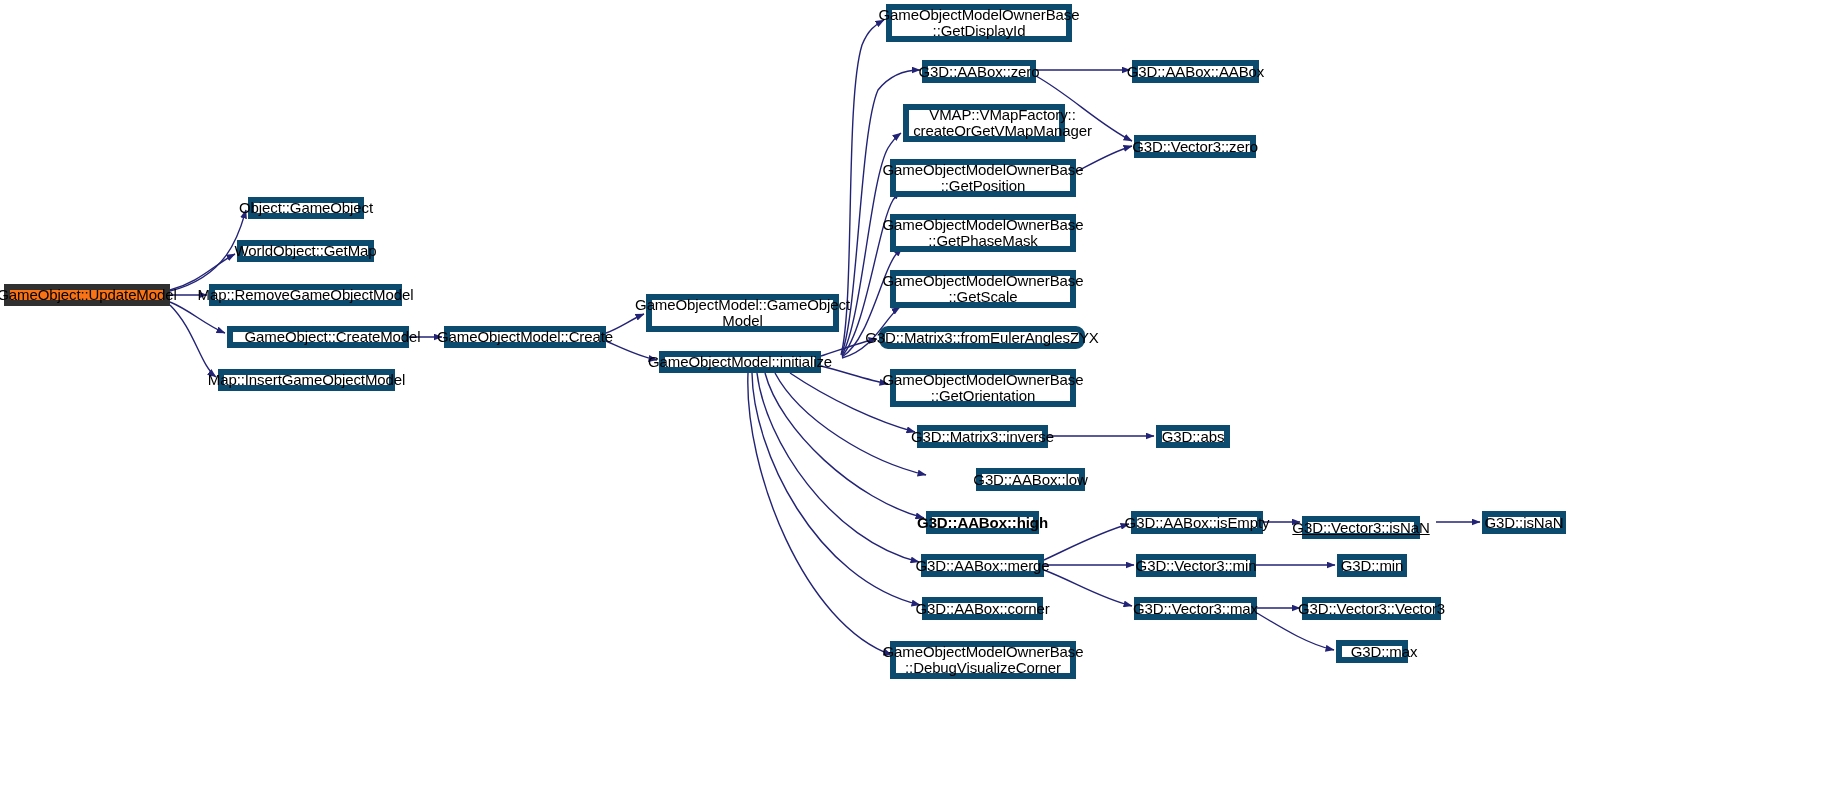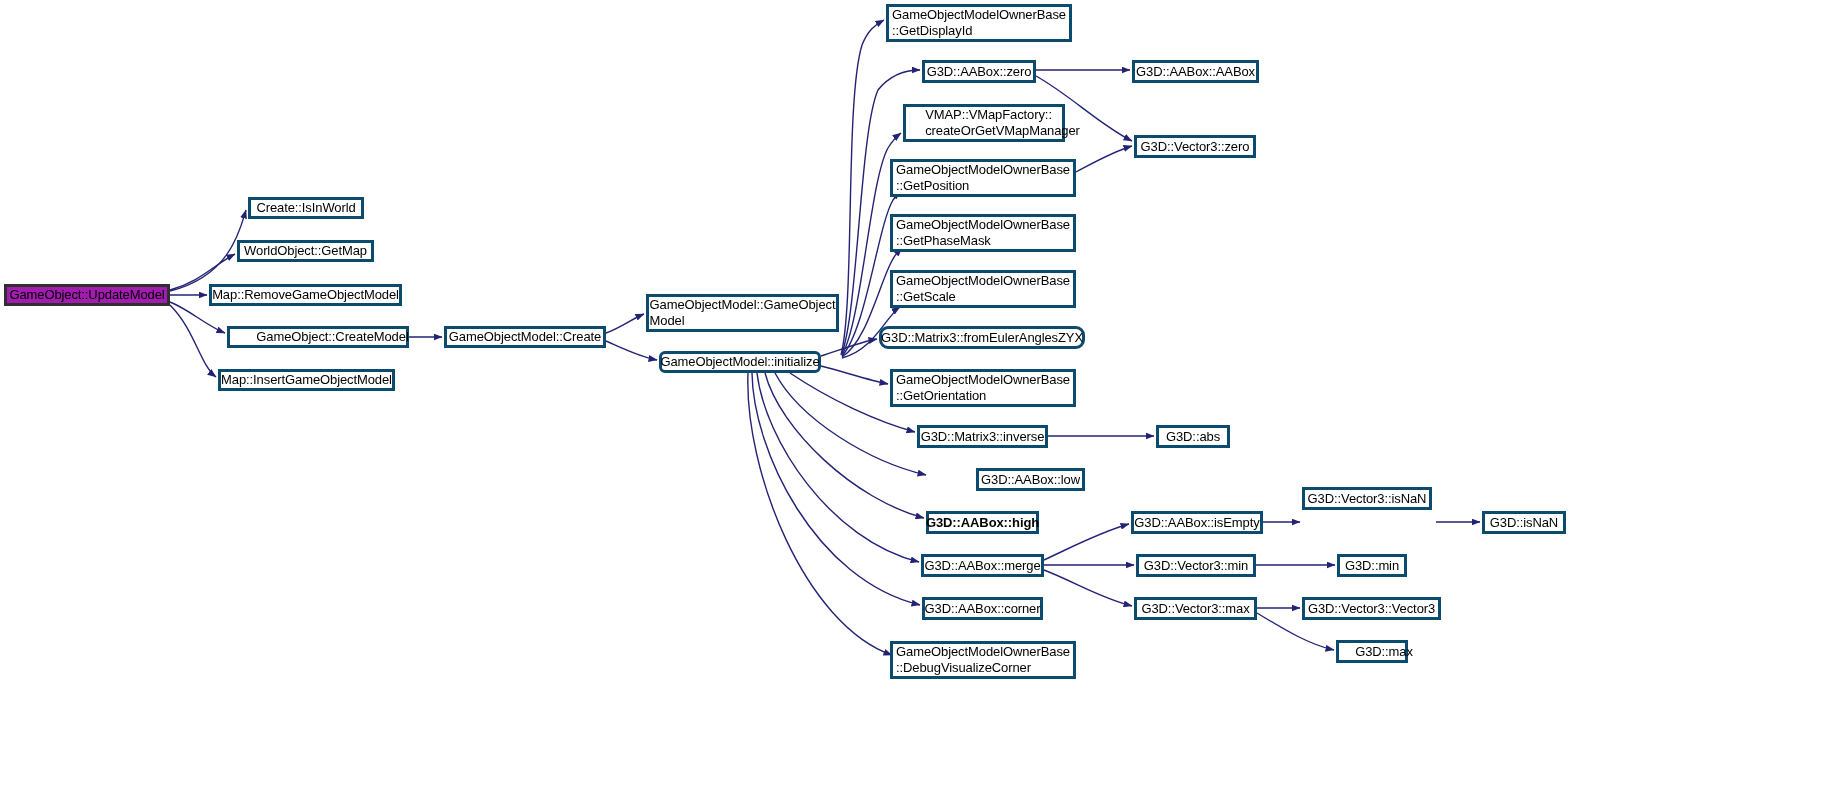--- a/index.html
+++ b/index.html
@@ -19,35 +19,35 @@
     position: absolute;
     left: 0;
     top: 0;
     width: 1848px;
     height: 803px;
     pointer-events: none;
   }
   .node {
     position: absolute;
     box-sizing: border-box;
-    border: 3px solid #0c4a6e;
+    border: 6px solid #0c4a6e;
     background: #ffffff;
     color: #000000;
-    font-size: 13px;
+    font-size: 15px;
     line-height: 16px;
-    text-align: left;
+    text-align: center;
     display: flex;
     align-items: center;
     justify-content: center;
     white-space: pre-line;
     letter-spacing: -0.1px;
     z-index: 5;
   }
   .node.root {
-    background: #a21caf;
+    background: #f97316;
     border-color: #303030;
   }
 </style>
 </head>
 <body>
 
 <div id="canvas">
   <svg id="edge-layer" viewBox="0 0 1848 803" xmlns="http://www.w3.org/2000/svg">
     <defs>
       <marker id="arrow" markerWidth="9" markerHeight="7" refX="8.5" refY="3.5" orient="auto" markerUnits="userSpaceOnUse">
@@ -86,29 +86,29 @@
         <path d="M 1044,570 C 1075,582 1100,598 1132,606" fill="none" stroke="#232376" stroke-width="1.4" marker-end="url(#arrow)"></path>
         <path d="M 1263,522 L 1300,522" fill="none" stroke="#232376" stroke-width="1.4" marker-end="url(#arrow)"></path>
         <path d="M 1256,565 L 1335,565" fill="none" stroke="#232376" stroke-width="1.4" marker-end="url(#arrow)"></path>
         <path d="M 1257,608 L 1300,608" fill="none" stroke="#232376" stroke-width="1.4" marker-end="url(#arrow)"></path>
         <path d="M 1257,613 C 1285,630 1310,645 1334,650" fill="none" stroke="#232376" stroke-width="1.4" marker-end="url(#arrow)"></path>
         <path d="M 1436,522 L 1480,522" fill="none" stroke="#232376" stroke-width="1.4" marker-end="url(#arrow)"></path>
       </g>
   </svg>
   <div id="nodes-group">
       <div class="node root" style="left: 4px; top: 284px; width: 166px; height: 22px;">GameObject::UpdateModel</div>
-      <div class="node" style="left: 248px; top: 197px; width: 116px; height: 22px;">Create::IsInWorld</div>
+      <div class="node" style="left: 248px; top: 197px; width: 116px; height: 22px;">Object::GameObject</div>
       <div class="node" style="left: 237px; top: 240px; width: 137px; height: 22px;">WorldObject::GetMap</div>
       <div class="node" style="left: 209px; top: 284px; width: 193px; height: 22px;">Map::RemoveGameObjectModel</div>
       <div class="node" style="left: 227px; top: 326px; width: 182px; height: 22px; padding-left: 29px;">GameObject::CreateModel</div>
       <div class="node" style="left: 218px; top: 369px; width: 177px; height: 22px;">Map::InsertGameObjectModel</div>
       <div class="node" style="left: 444px; top: 326px; width: 162px; height: 22px;">GameObjectModel::Create</div>
       <div class="node" style="left: 646px; top: 294px; width: 193px; height: 38px;">GameObjectModel::GameObject
 Model</div>
-      <div class="node" style="left: 659px; top: 351px; width: 162px; height: 22px; border-radius: 6px;">GameObjectModel::initialize</div>
+      <div class="node" style="left: 659px; top: 351px; width: 162px; height: 22px;">GameObjectModel::initialize</div>
       <div class="node" style="left: 886px; top: 4px; width: 186px; height: 38px;">GameObjectModelOwnerBase
 ::GetDisplayId</div>
       <div class="node" style="left: 922px; top: 60px; width: 114px; height: 23px;">G3D::AABox::zero</div>
       <div class="node" style="left: 903px; top: 104px; width: 162px; height: 38px; padding-left: 37px;">VMAP::VMapFactory::
 createOrGetVMapManager</div>
       <div class="node" style="left: 890px; top: 159px; width: 186px; height: 38px;">GameObjectModelOwnerBase
 ::GetPosition</div>
       <div class="node" style="left: 890px; top: 214px; width: 186px; height: 38px;">GameObjectModelOwnerBase
 ::GetPhaseMask</div>
       <div class="node" style="left: 890px; top: 270px; width: 186px; height: 38px;">GameObjectModelOwnerBase
@@ -122,19 +122,19 @@
       <div class="node" style="left: 921px; top: 554px; width: 123px; height: 23px;">G3D::AABox::merge</div>
       <div class="node" style="left: 922px; top: 597px; width: 121px; height: 23px;">G3D::AABox::corner</div>
       <div class="node" style="left: 890px; top: 641px; width: 186px; height: 38px;">GameObjectModelOwnerBase
 ::DebugVisualizeCorner</div>
       <div class="node" style="left: 1132px; top: 60px; width: 127px; height: 23px;">G3D::AABox::AABox</div>
       <div class="node" style="left: 1134px; top: 135px; width: 122px; height: 23px;">G3D::Vector3::zero</div>
       <div class="node" style="left: 1156px; top: 425px; width: 74px; height: 23px;">G3D::abs</div>
       <div class="node" style="left: 1131px; top: 511px; width: 132px; height: 23px;">G3D::AABox::isEmpty</div>
       <div class="node" style="left: 1136px; top: 554px; width: 120px; height: 23px;">G3D::Vector3::min</div>
       <div class="node" style="left: 1134px; top: 597px; width: 123px; height: 23px;">G3D::Vector3::max</div>
-      <div class="node" style="left: 1302px; top: 487px; width: 130px; height: 23px;">G3D::Vector3::isNaN</div>
+      <div class="node" style="left: 1302px; top: 516px; width: 118px; height: 23px; text-decoration: underline;">G3D::Vector3::isNaN</div>
       <div class="node" style="left: 1337px; top: 554px; width: 70px; height: 23px;">G3D::min</div>
       <div class="node" style="left: 1302px; top: 597px; width: 139px; height: 23px;">G3D::Vector3::Vector3</div>
       <div class="node" style="left: 1336px; top: 640px; width: 72px; height: 23px; padding-left: 24px;">G3D::max</div>
       <div class="node" style="left: 1482px; top: 511px; width: 84px; height: 23px;">G3D::isNaN</div>
     </div>
 </div>
 
 </body></html>

